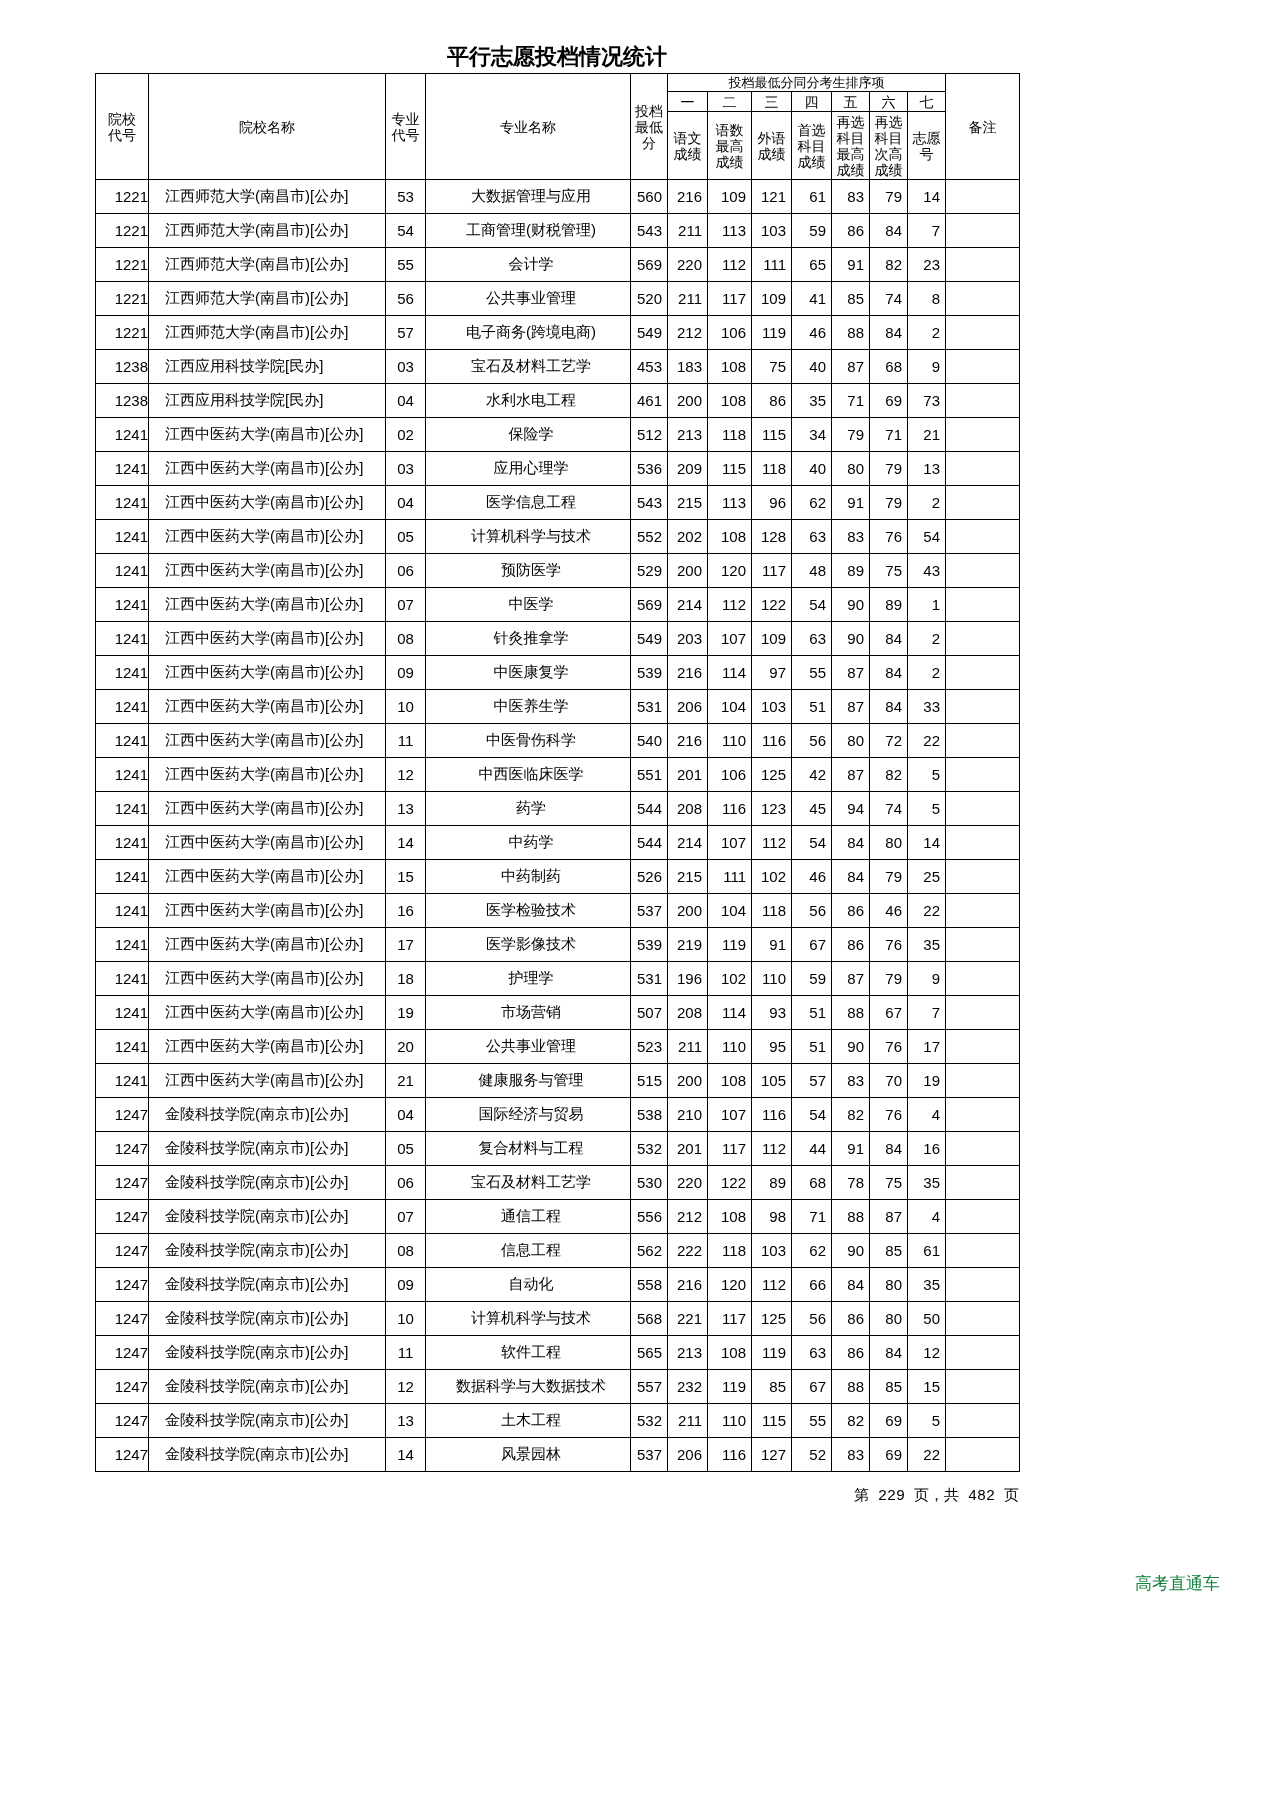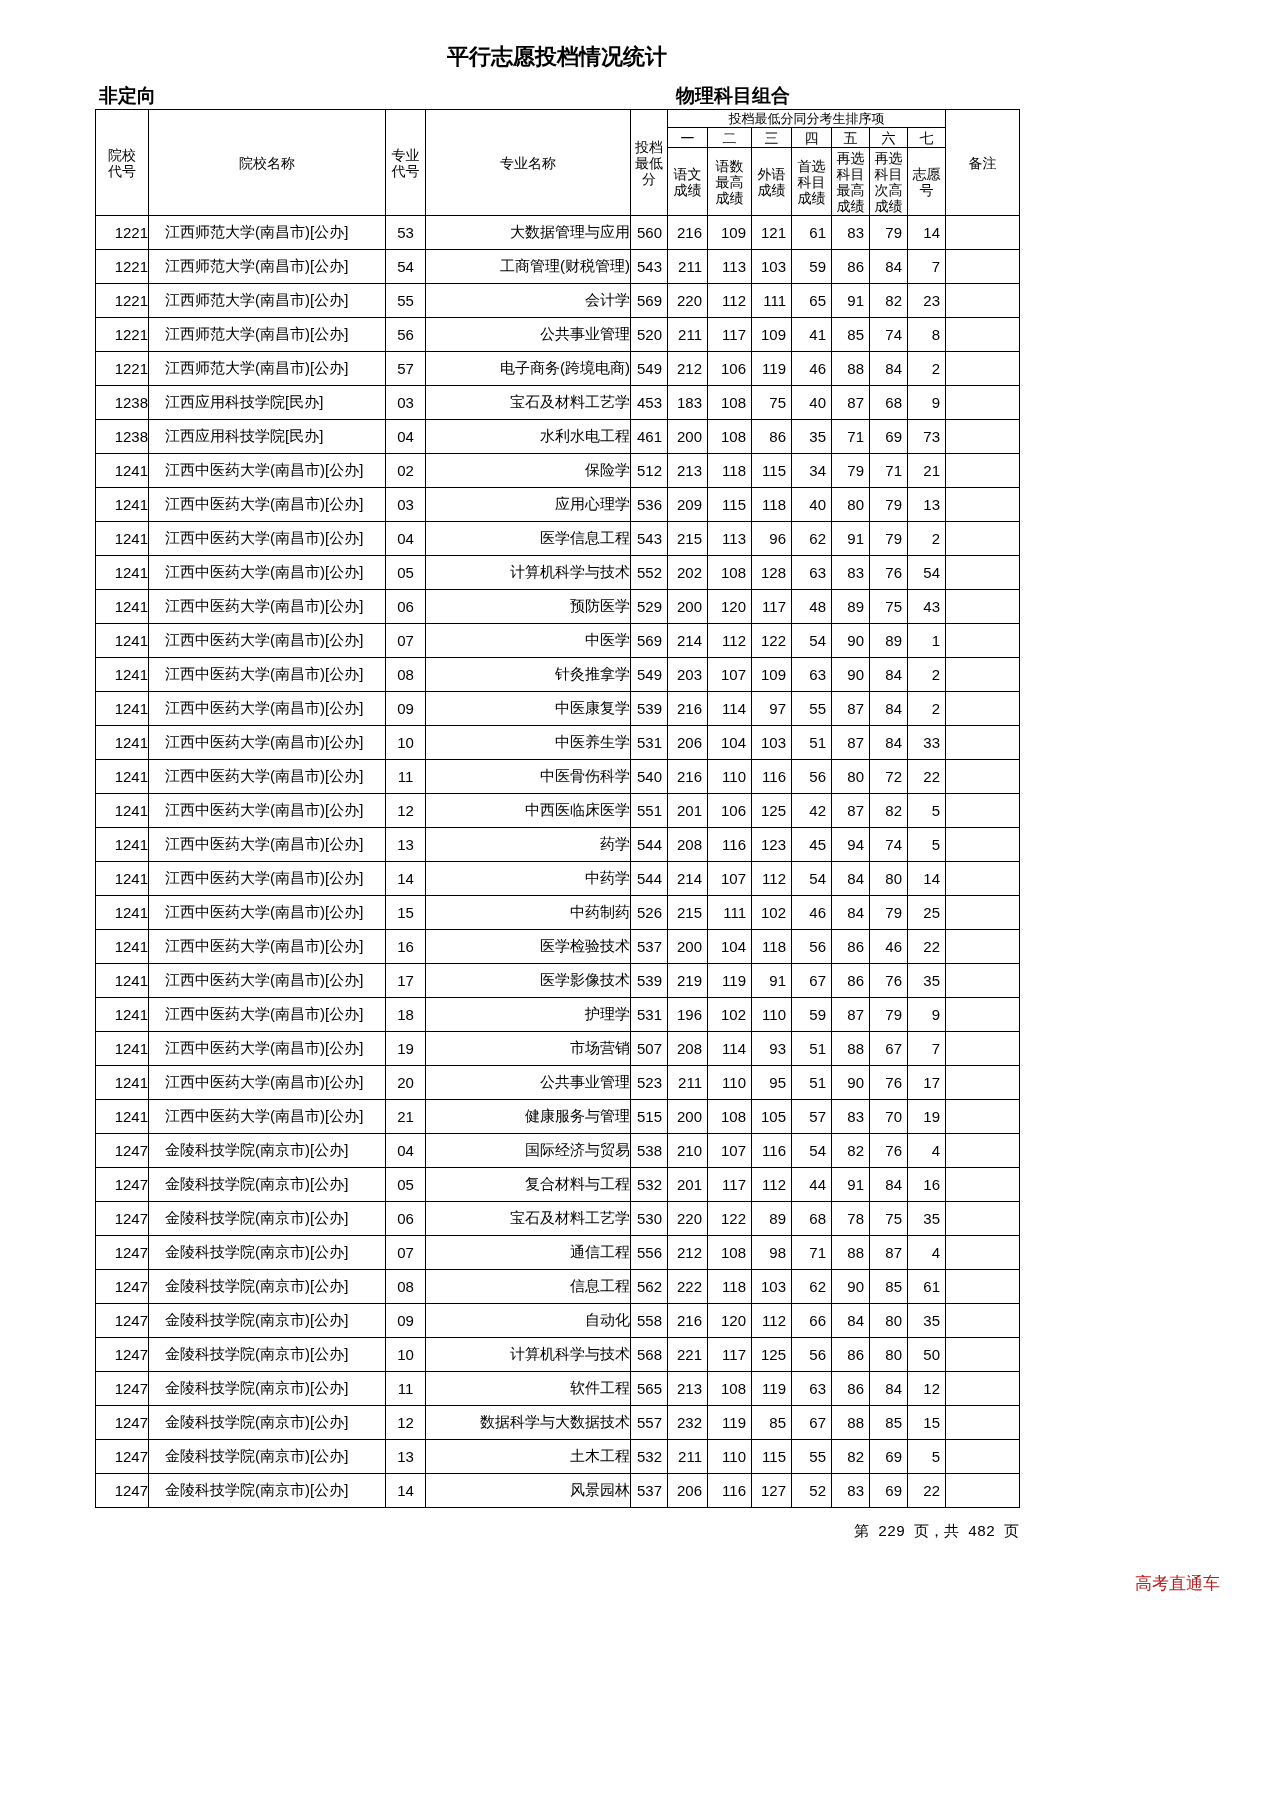--- a/index.html
+++ b/index.html
@@ -22,39 +22,35 @@
     font-weight: normal; font-size: 14px; text-align: center;
     vertical-align: middle; white-space: pre-line; line-height: 16px;
   }
   .th-group { height: 18px; font-size: 13px; line-height: 14px; }
   .row-nums th { height: 20px; }
   .row-labels th { height: 68px; }
   tbody td { height: 34px; font-size: 15px; vertical-align: middle; white-space: nowrap; }
   td.c0 { text-align: right; padding-left: 6px; }
   td.c1 { text-align: left; padding-left: 16px; }
   td.c2 { text-align: center; }
-  td.c3 { text-align: right; padding-left: 6px; margin-left: 46px; }
+  td.c3 { text-align: center; padding-left: 6px; margin-left: 46px; }
   td.c4, td.c5, td.c6, td.c7, td.c8, td.c9, td.c10, td.c11 { text-align: right; padding-right: 5px; }
   td.c12 { text-align: center; }
   .footer { text-align: right; font-size: 15px; margin-top: 14px; font-family: Liberation Mono, monospace; }
-  .watermark { position: absolute; right: 60px; top: 1572px; color: #b91c1c; font-size: 17px; }
+  .watermark { position: absolute; right: 60px; top: 1572px; color: #15803d; font-size: 17px; }
 </style>
 </head>
 <body>
 
 <div class="content">
 
   <div class="title-block">
     <div>平行志愿投档情况统计</div>
   </div>
 
-  <div class="labels-row">
-    <span class="label-left">非定向</span>
-    <span class="label-subject">物理科目组合</span>
-  </div>
 
   <table>
     <colgroup>
       <col style="width:53px">
         <col style="width:237px">
         <col style="width:40px">
         <col style="width:205px">
       <col style="width:37px">
         <col style="width:40px">
         <col style="width:44px">

